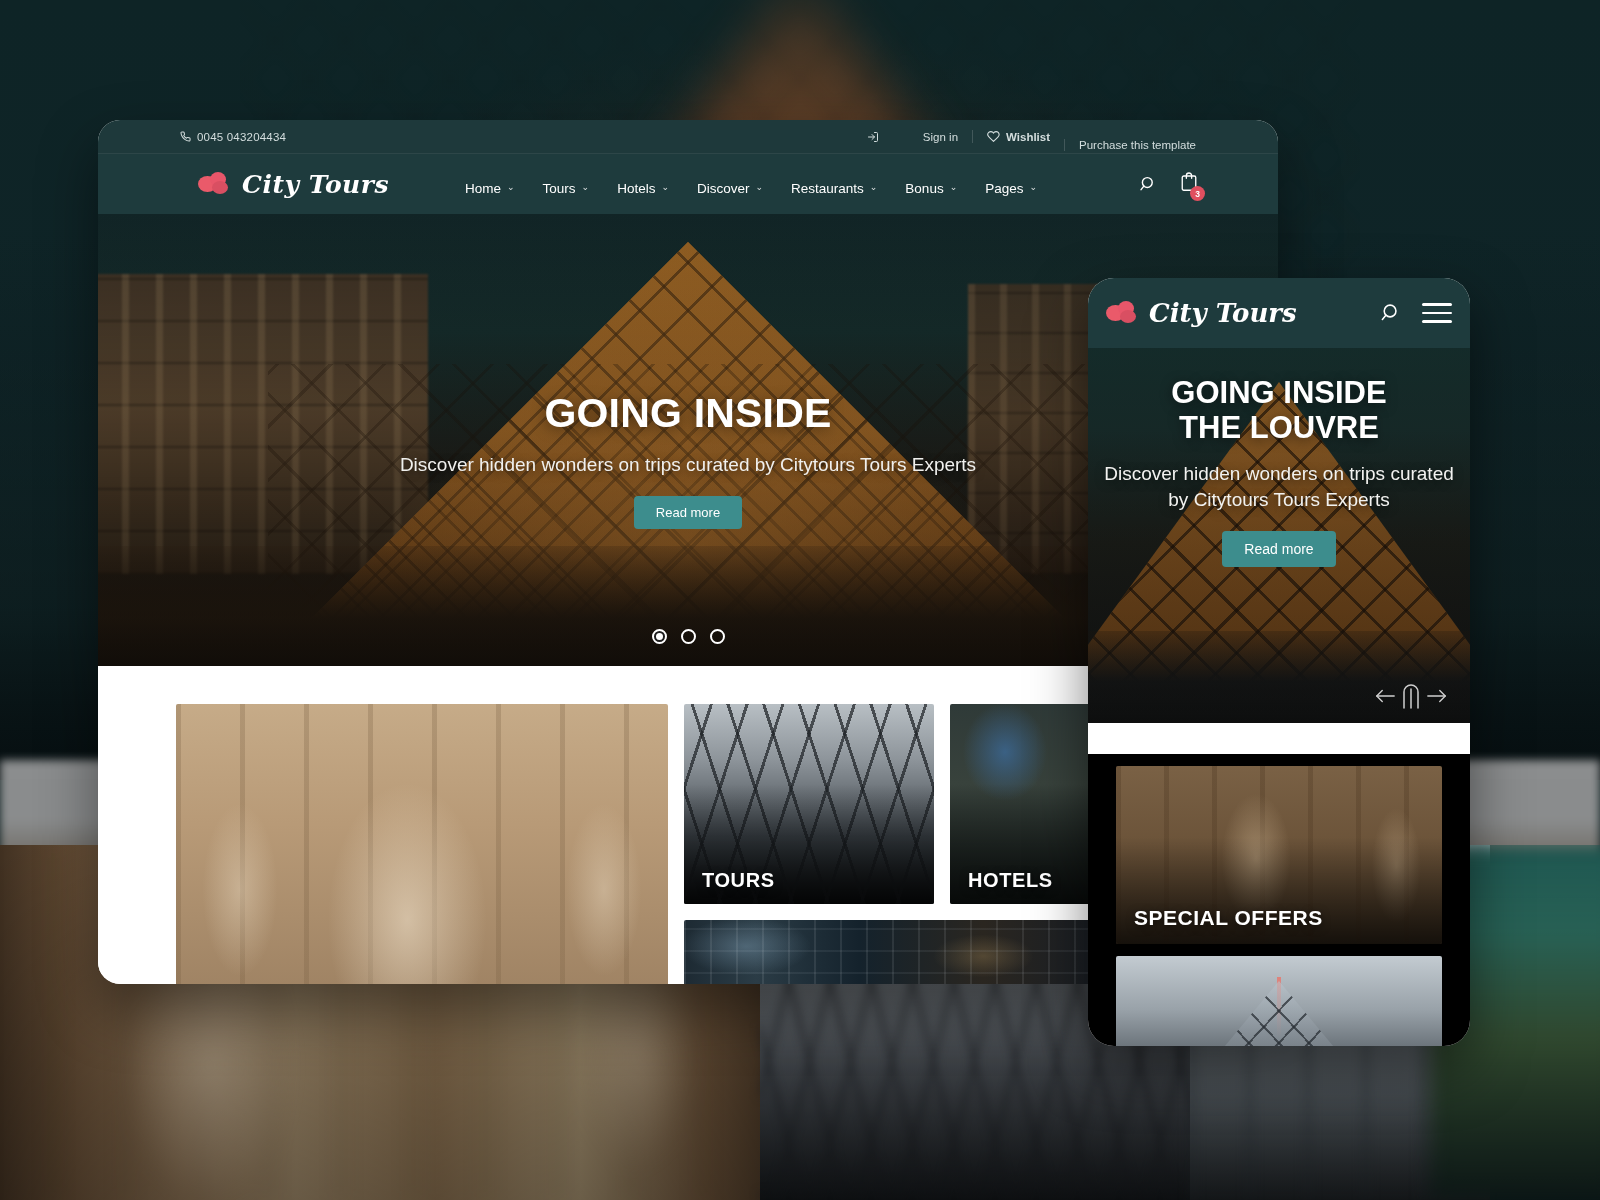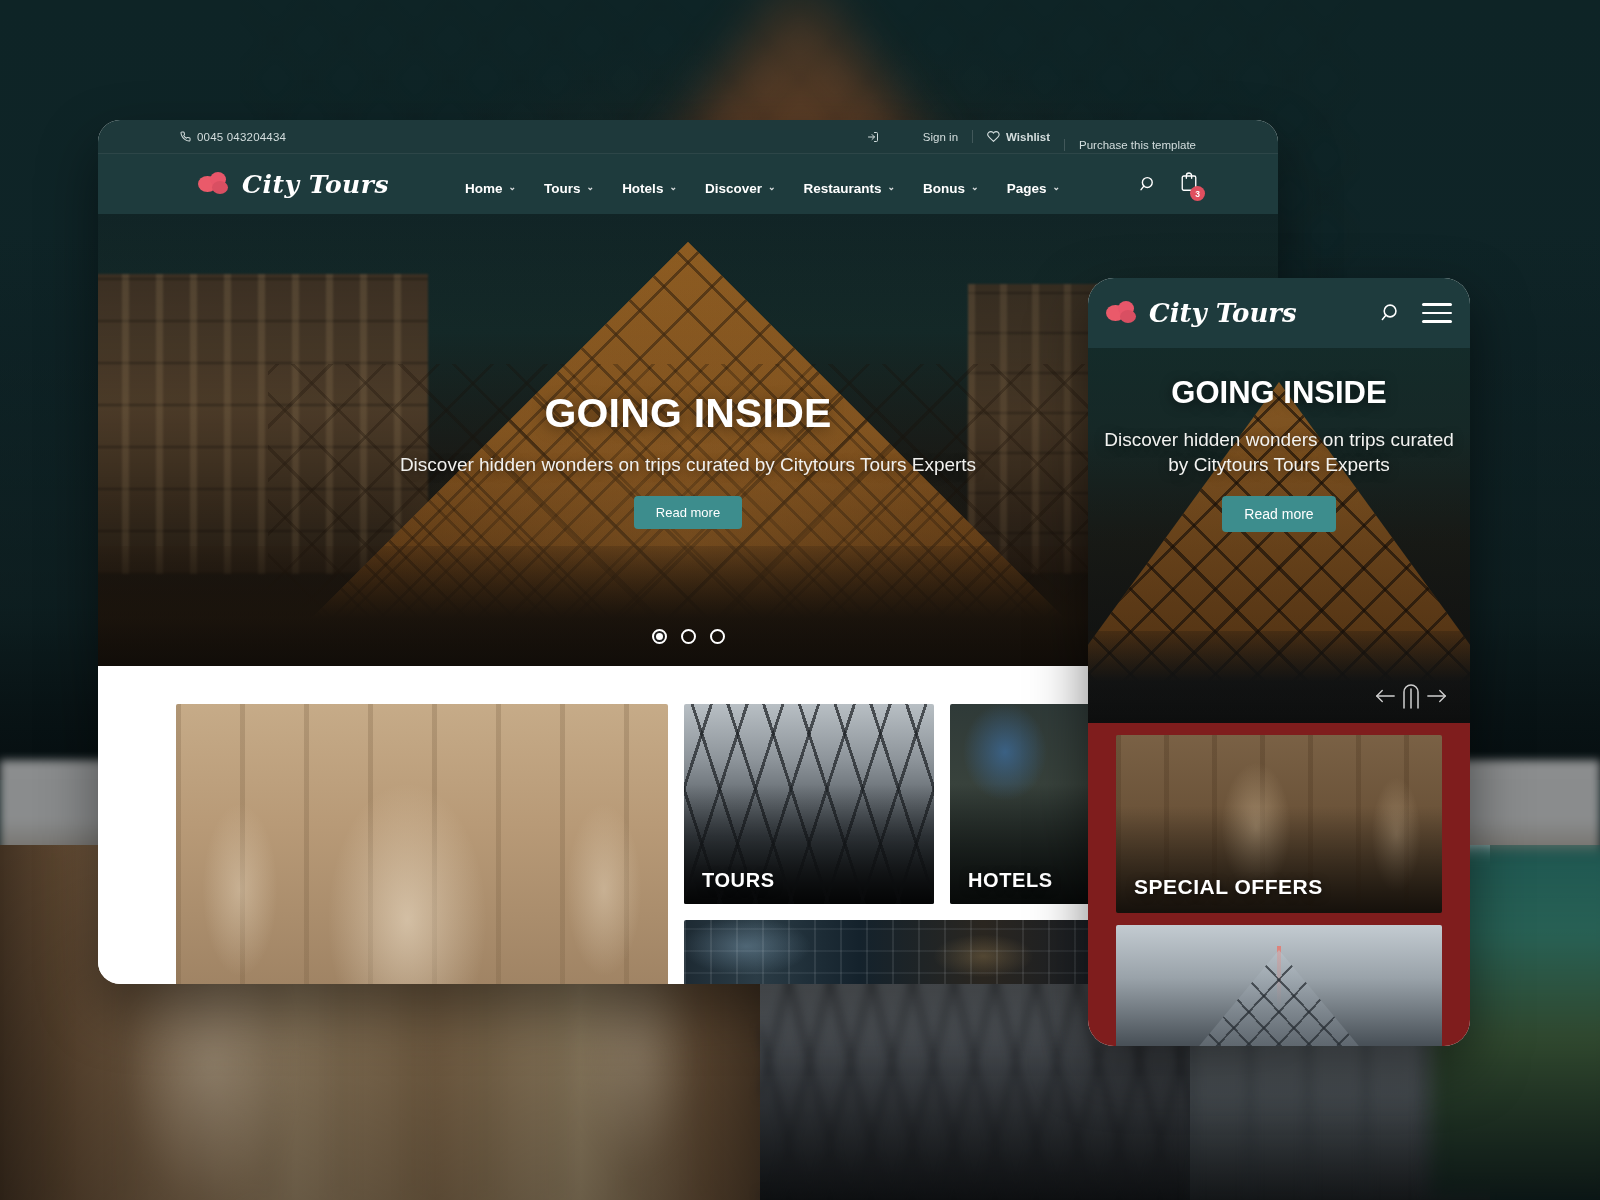--- a/index.html
+++ b/index.html
@@ -136,21 +136,21 @@
     padding: 0 22px; position: relative; z-index: 3;
   }
   .brand { display:flex; align-items:center; gap:10px; margin-left: 78px; }
   .brand-mark { width: 34px; height: 24px; position: relative; }
   .brand-name {
     font-family: "DejaVu Serif", serif; font-style: italic; font-weight: 700;
     color: #fff; font-size: 25px; letter-spacing: .5px;
   }
   .nav-menu { display:flex; align-items:center; gap: 0; margin-left: 62px; }
   .nav-item {
-    color:#fff; font-size: 13.5px; font-weight: 700; padding: 0 14px;
+    color:#fff; font-size: 13.5px; font-weight: 400; padding: 0 14px;
     display:flex; align-items:center; gap:6px; white-space: nowrap; margin-top: 8px;
   }
   .caret { font-size: 9px; opacity:.85; transform: translateY(-1px); }
   .nav-actions { margin-left:auto; display:flex; align-items:center; gap: 22px; padding-right: 58px; }
   .cart-wrap { position:relative; }
   .cart-badge {
     position:absolute; right:-7px; bottom:-5px; width:15px; height:15px; border-radius:50%;
     background:#e04f5f; color:#fff; font-size:8.5px; font-weight:700;
     display:flex; align-items:center; justify-content:center;
   }
@@ -337,21 +337,21 @@
   .mh-ground { position:absolute; left:0; bottom:0; width:100%; height: 92px;
     background: linear-gradient(180deg, rgba(40,26,14,.25), #1a1a1a 55%, #131313 100%); }
   .mh-scrim { position:absolute; inset:0; background: linear-gradient(180deg, rgba(10,20,20,.24), rgba(8,10,10,.50)); }
   .mh-content { position:absolute; left: 0; right: 0; top: 28px; text-align:center; color:#fff; padding: 0 14px; }
   .mh-title { font-size: 31px; font-weight: 800; line-height: 1.12; text-shadow: 0 2px 12px rgba(0,0,0,.55); }
   .mh-sub { margin-top: 16px; font-size: 19px; line-height: 1.35; color:#f2f2f0; text-shadow: 0 2px 10px rgba(0,0,0,.5); }
   .mh-btn { display:inline-block; margin-top: 18px; background:#3d8d8d; color:#fff; font-size: 14px;
     padding: 10px 22px; border-radius: 4px; border:none; cursor:pointer; }
   .mh-nav { position:absolute; right: 22px; bottom: 14px; display:flex; align-items:center; gap: 6px; color:#cfcfcf; }
 
-  .m-tiles { padding: 12px 28px; display:flex; flex-direction:column; gap: 12px; background:#7f1d1d; }
+  .m-tiles { padding: 12px 28px; display:flex; flex-direction:column; gap: 12px; background:#000000;margin-top:31px; }
   .m-tile { position:relative; height: 178px; overflow:hidden; border-radius:2px; }
   .m-tile-label { position:absolute; left: 18px; bottom: 14px; color:#fff; font-size: 21px; font-weight: 800;
     letter-spacing:.5px; text-shadow: 0 2px 8px rgba(0,0,0,.6); }
   .art-offers {
     background:
       radial-gradient(ellipse 48px 90px at 43% 52%, rgba(210,185,150,.5), rgba(0,0,0,0) 72%),
       radial-gradient(ellipse 34px 80px at 86% 56%, rgba(205,180,146,.42), rgba(0,0,0,0) 72%),
       repeating-linear-gradient(90deg, rgba(80,58,36,.35) 0 5px, rgba(0,0,0,0) 5px 48px),
       linear-gradient(180deg,#7a6145 0%, #6b5339 45%, #4c3b28 100%);
   }
@@ -569,20 +569,21 @@
 
   <div class="m-hero">
     <div class="mh-sky"></div>
     <div class="mh-pyr"></div>
     <div class="mh-ground"></div>
     <div class="mh-scrim"></div>
 
     <div class="mh-content">
       <div class="mh-title">
         <div>GOING INSIDE</div>
+        <div>THE LOUVRE</div>
       </div>
       <div class="mh-sub">Discover hidden wonders on trips curated by Citytours Tours Experts</div>
       <button class="mh-btn">Read more</button>
     </div>
 
     <div class="mh-nav">
       <span class="ico">
         <svg width="22" height="16" viewBox="0 0 24 16" fill="none" stroke="#cfcfcf" stroke-width="1.5" stroke-linecap="round" stroke-linejoin="round">
             <line x1="22" y1="8" x2="3" y2="8"></line>
             <polyline points="9 2 3 8 9 14"></polyline>

